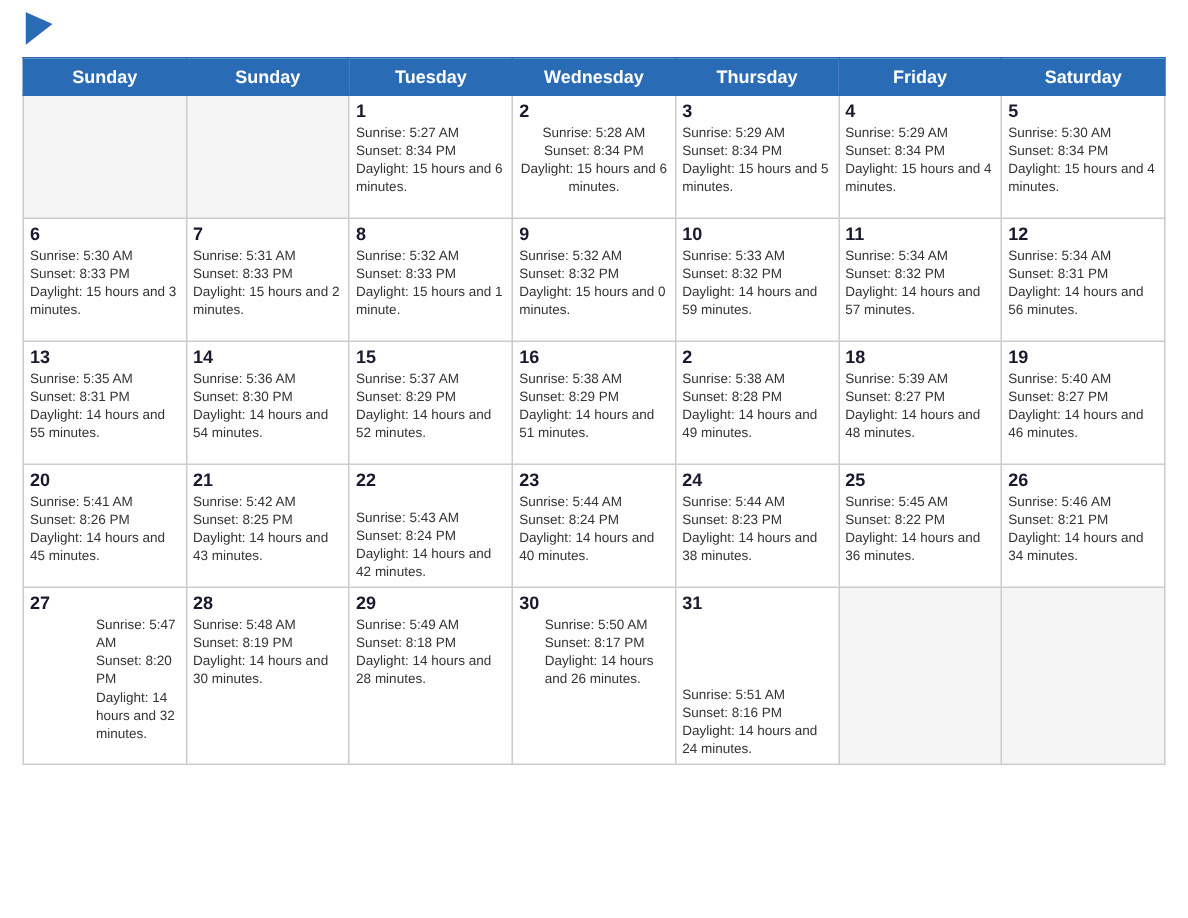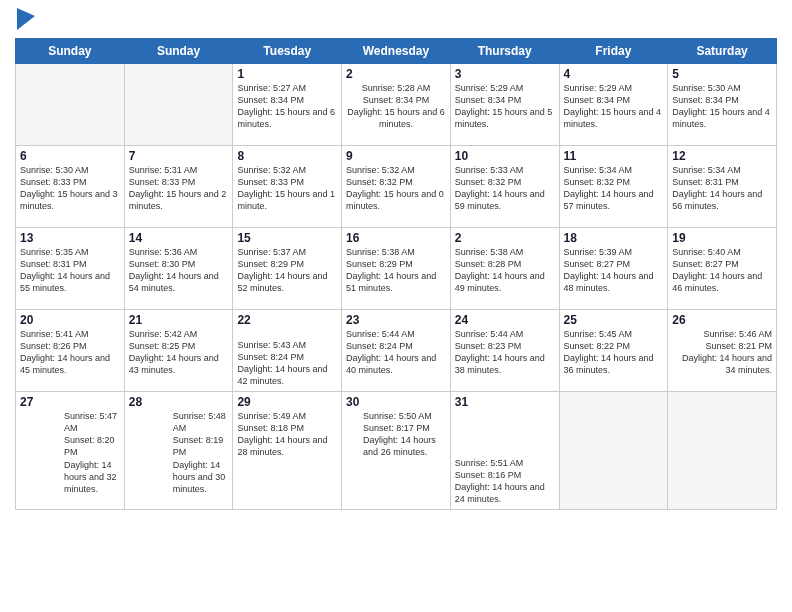--- a/index.html
+++ b/index.html
@@ -289,35 +289,35 @@
 Daylight: 14 hours and 38 minutes.</div>
           </td>
           <td>
             <span class="day-number">25</span>
             <div class="day-info" style="white-space: pre-line;">Sunrise: 5:45 AM
 Sunset: 8:22 PM
 Daylight: 14 hours and 36 minutes.</div>
           </td>
           <td>
             <span class="day-number">26</span>
-            <div class="day-info" style="white-space: pre-line; text-align: right;">Sunrise: 5:46 AM
+            <div class="day-info" style="white-space: pre-line;">Sunrise: 5:46 AM
 Sunset: 8:21 PM
 Daylight: 14 hours and 34 minutes.</div>
           </td>
         </tr>
         <tr>
           <td>
             <span class="day-number">27</span>
             <div class="day-info" style="white-space: pre-line; margin-left: 44px;">Sunrise: 5:47 AM
 Sunset: 8:20 PM
 Daylight: 14 hours and 32 minutes.</div>
           </td>
           <td>
             <span class="day-number">28</span>
-            <div class="day-info" style="white-space: pre-line; margin-left: 44px;">Sunrise: 5:48 AM
+            <div class="day-info" style="white-space: pre-line;">Sunrise: 5:48 AM
 Sunset: 8:19 PM
 Daylight: 14 hours and 30 minutes.</div>
           </td>
           <td>
             <span class="day-number">29</span>
             <div class="day-info" style="white-space: pre-line;">Sunrise: 5:49 AM
 Sunset: 8:18 PM
 Daylight: 14 hours and 28 minutes.</div>
           </td>
           <td>

